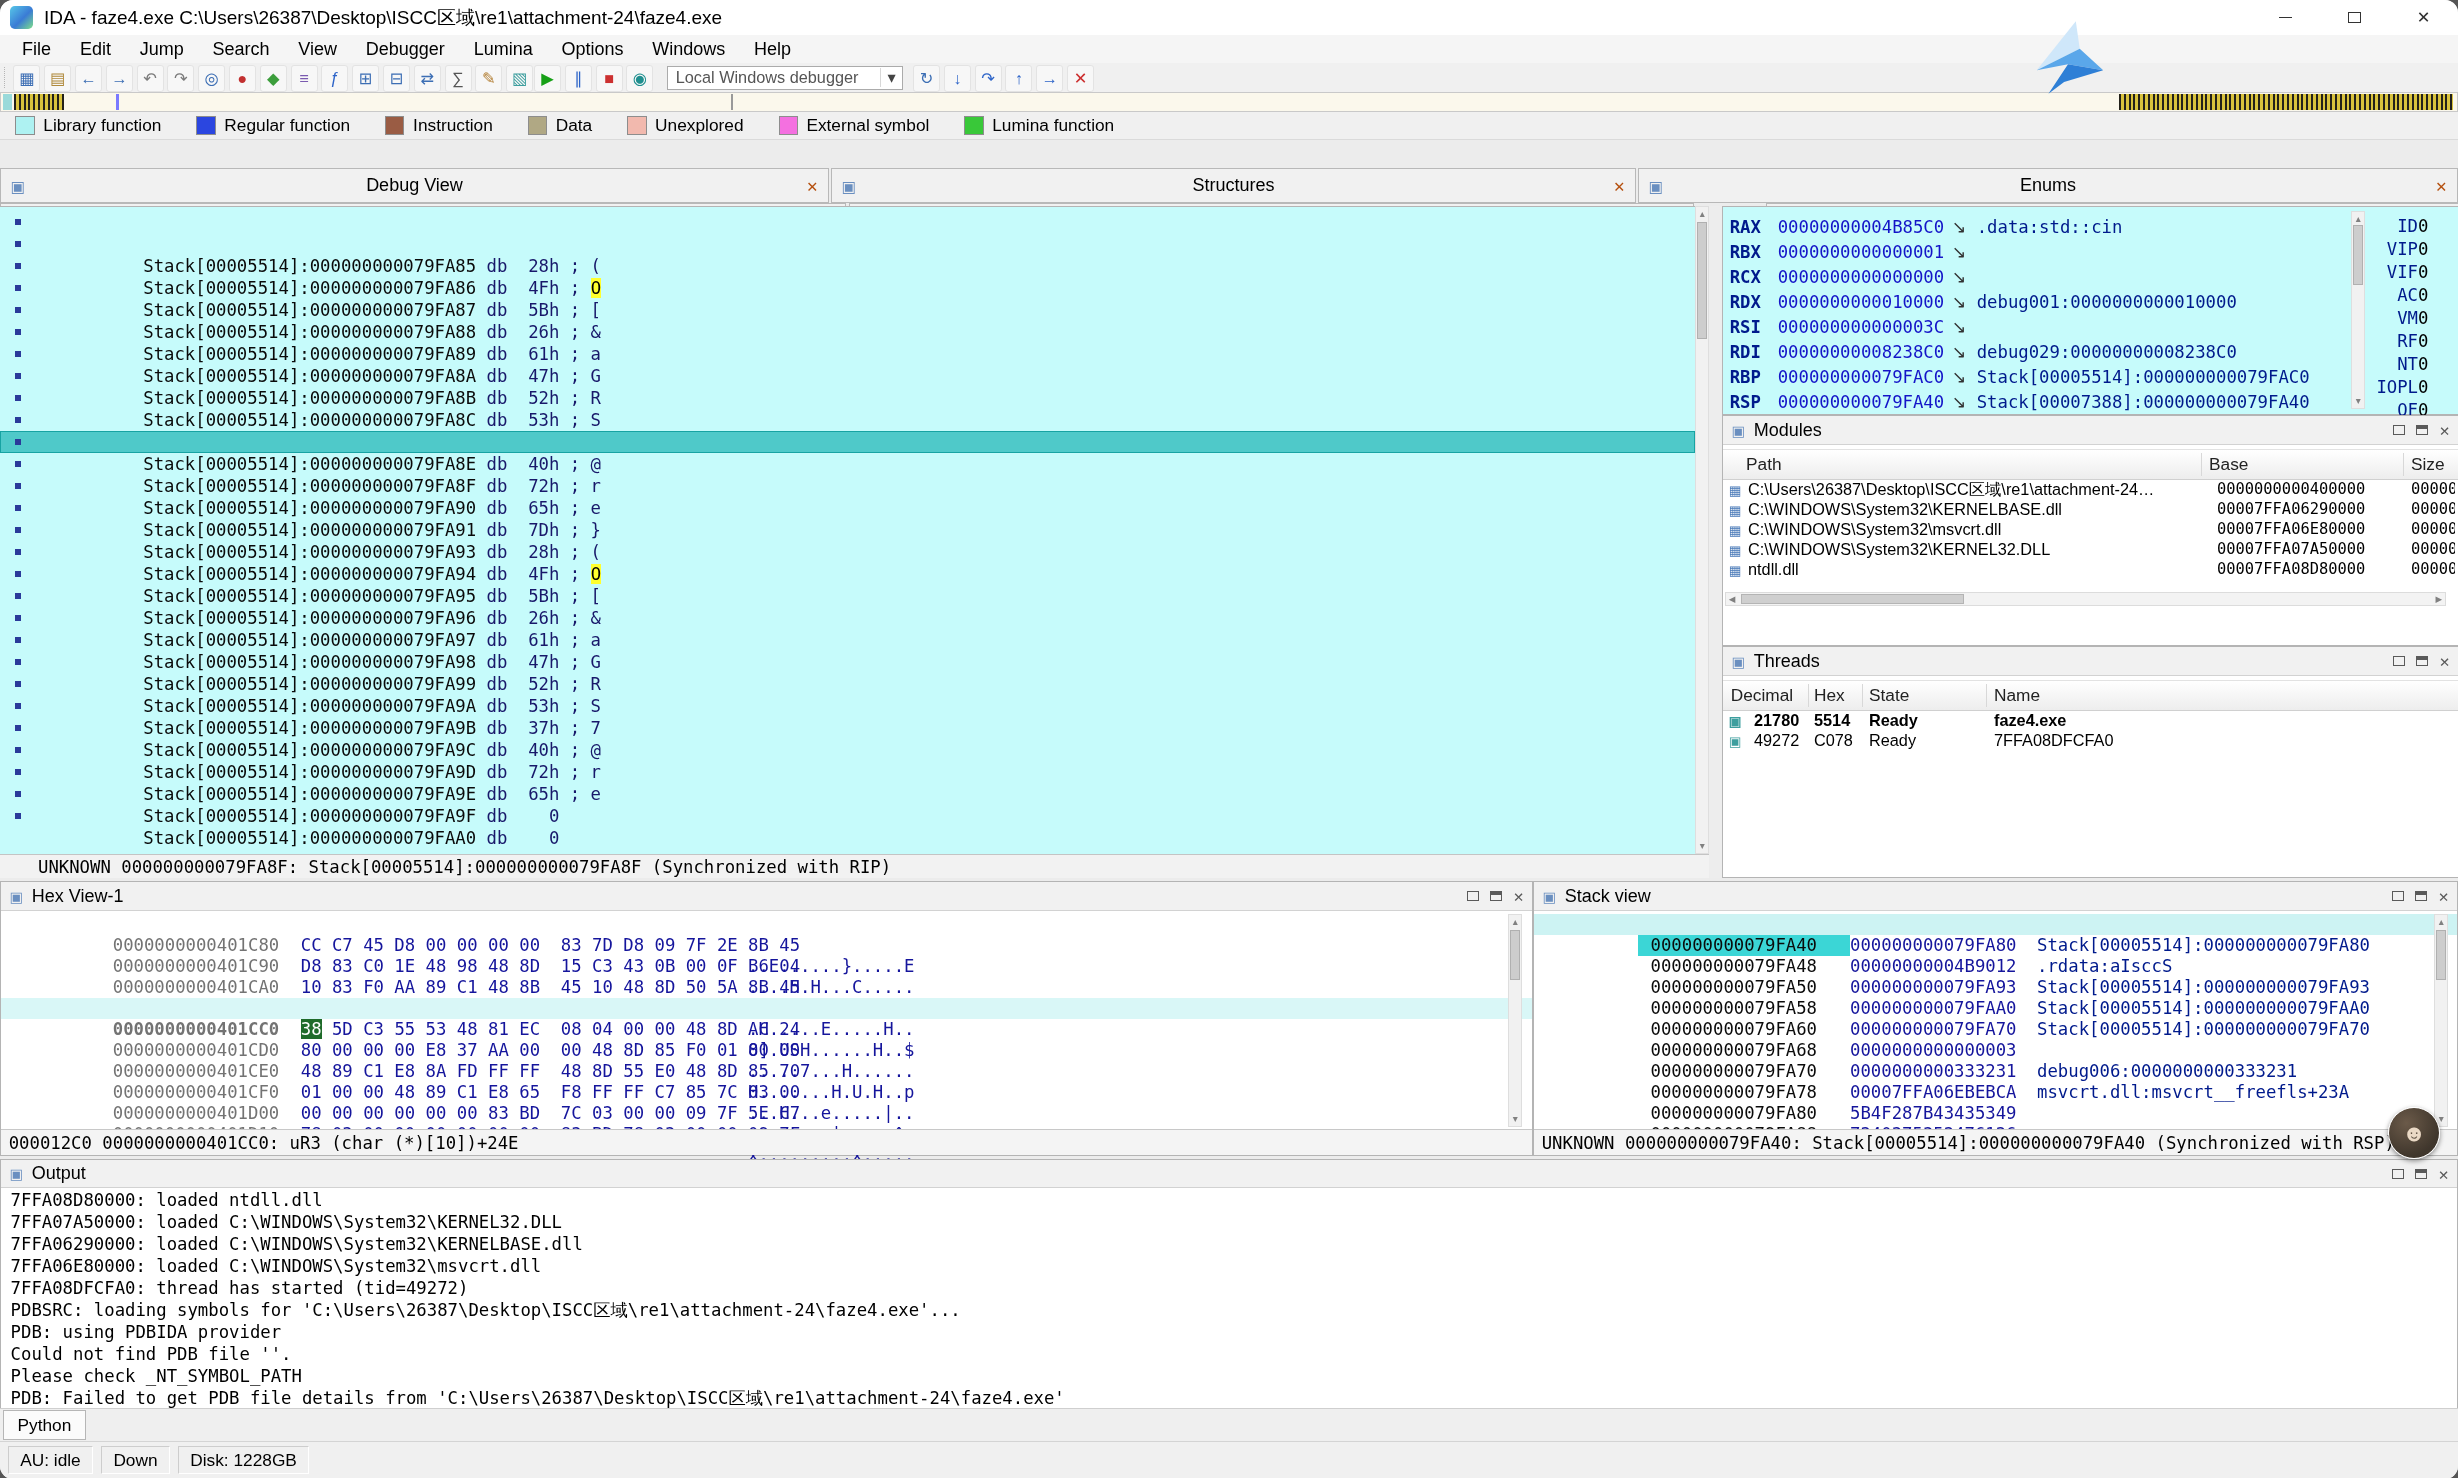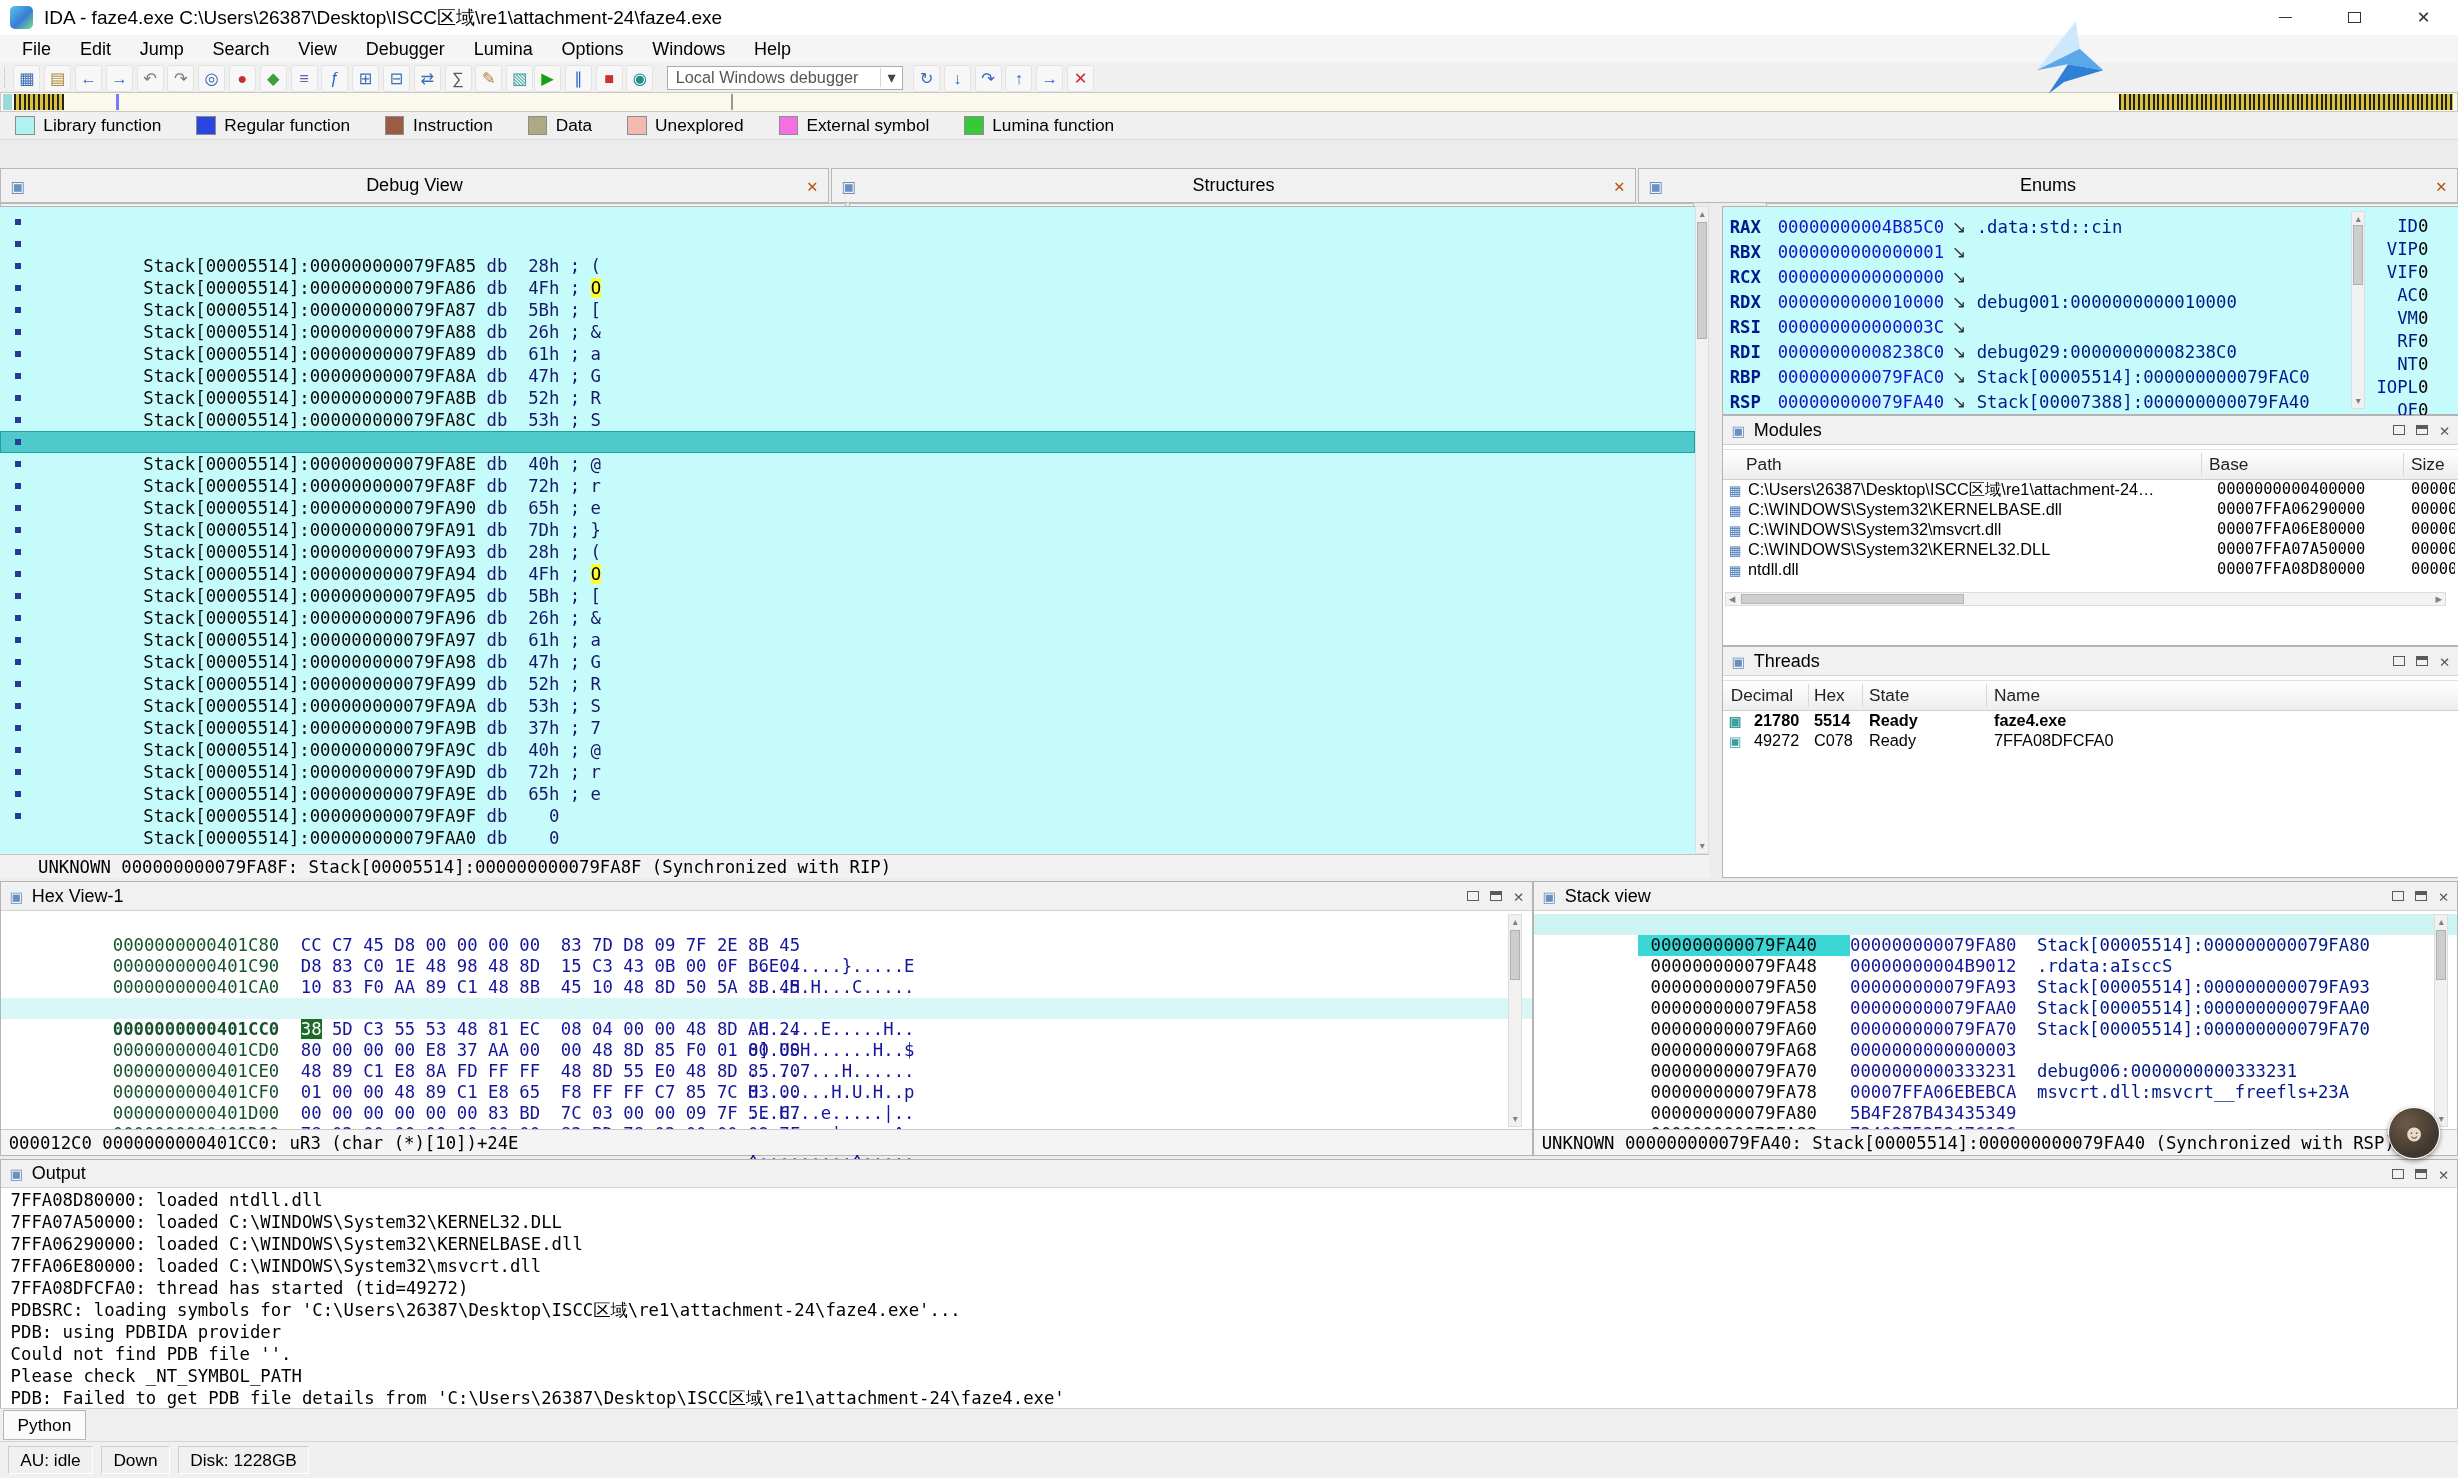--- a/index.html
+++ b/index.html
@@ -1,17 +1,17 @@
 <!DOCTYPE html>
 <html><head>
 <meta charset="utf-8">
 <style>
   html,body{margin:0;padding:0;background:#555;}
   #app{position:relative;width:2458px;height:1479px;background:#ececec;overflow:hidden;
-       font-family:"Liberation Sans",sans-serif;color:#000;}
+       font-family:"Liberation Sans",sans-serif;color:#000;border-radius:13px;}
   .abs{position:absolute;}
 
   
   .titlebar{left:0;top:0;width:2458px;height:35px;background:#fff;border-bottom:1px solid #dcdcdc;
             display:flex;align-items:center;}
   .appicon{width:23px;height:23px;margin-left:9.6px;border-radius:4.8px;
            background:linear-gradient(135deg,#57c7e8,#3a7bd5 55%,#7ee08a);}
   .title-text{margin-left:11.5px;font-size:19px;white-space:nowrap;}
   .winbtns{margin-left:auto;display:flex;height:100%;}
   .winbtn{width:69px;display:flex;align-items:center;justify-content:center;}
@@ -125,21 +125,21 @@
   .c-hex{position:absolute;left:91px;}
   .c-state{position:absolute;left:146px;}
   .c-name{position:absolute;left:271px;}
 
   
   .hexrows{position:absolute;left:0;top:30px;right:0;padding-top:1.9px;}
   .hexrow{position:relative;height:21px;line-height:21px;white-space:pre;font-size:17.3px;
           font-family:"DejaVu Sans Mono",monospace;padding-left:7.7px;}
   .hexrow.cur{background:#d9f7f7;}
   .hexrow.cur .haddr{font-weight:bold;}
-  .haddr{display:inline-block;width:188px;color:#14532d;}
+  .haddr{display:inline-block;width:188px;color:#737373;}
   .hb{color:#15159c;}
   .hbsel{background:#1f6b2a;color:#fff;}
   .hascii{position:absolute;left:747px;color:#15159c;}
 
   
   .srows{position:absolute;left:0;top:30px;right:0;padding-top:1.9px;}
   .srow{position:relative;height:21px;line-height:21px;white-space:pre;font-size:17.3px;
         font-family:"DejaVu Sans Mono",monospace;}
   .saddr{display:inline-block;width:212px;padding-left:12.5px;box-sizing:border-box;color:#0a0a0a;}
   .sval{display:inline-block;width:187px;color:#15159c;}

